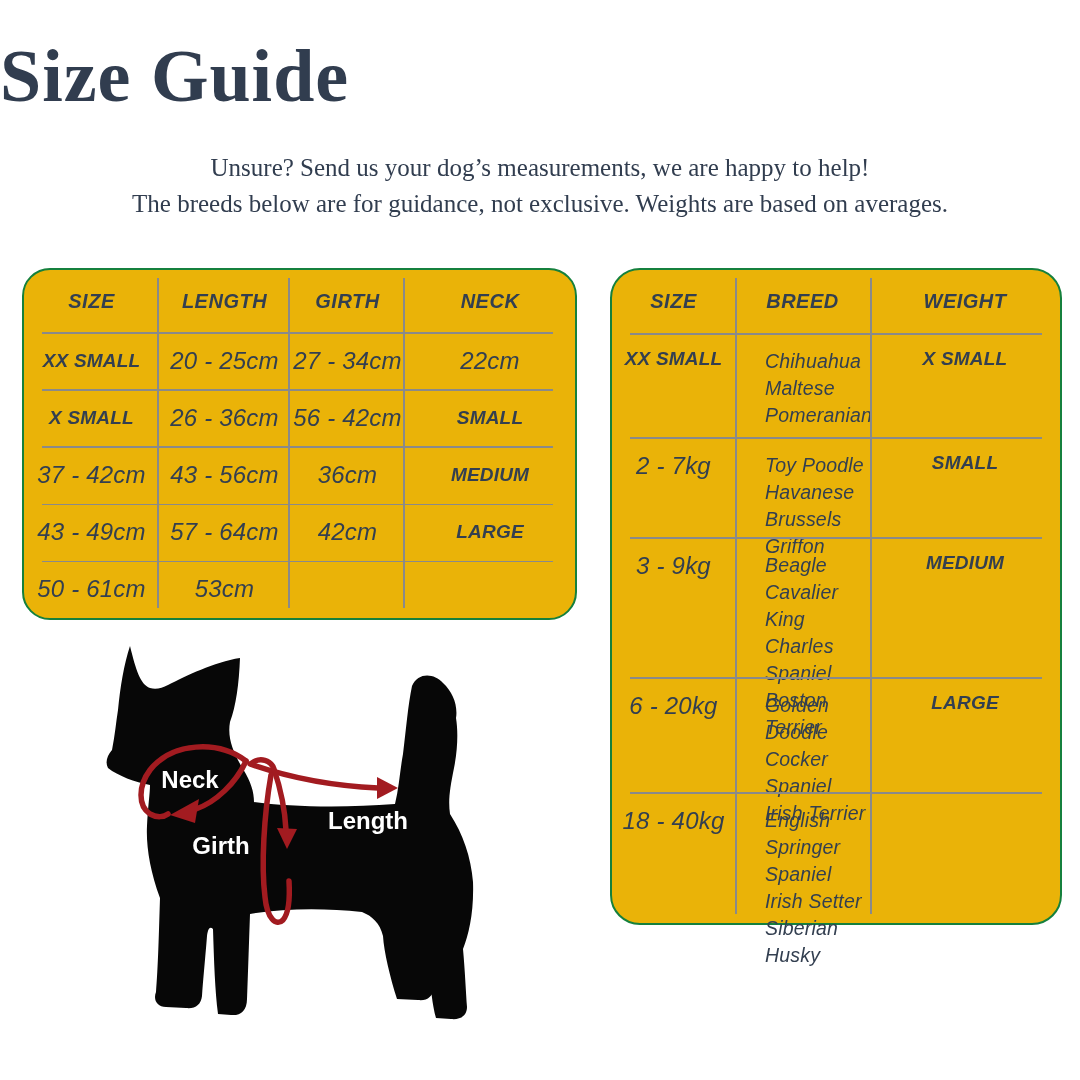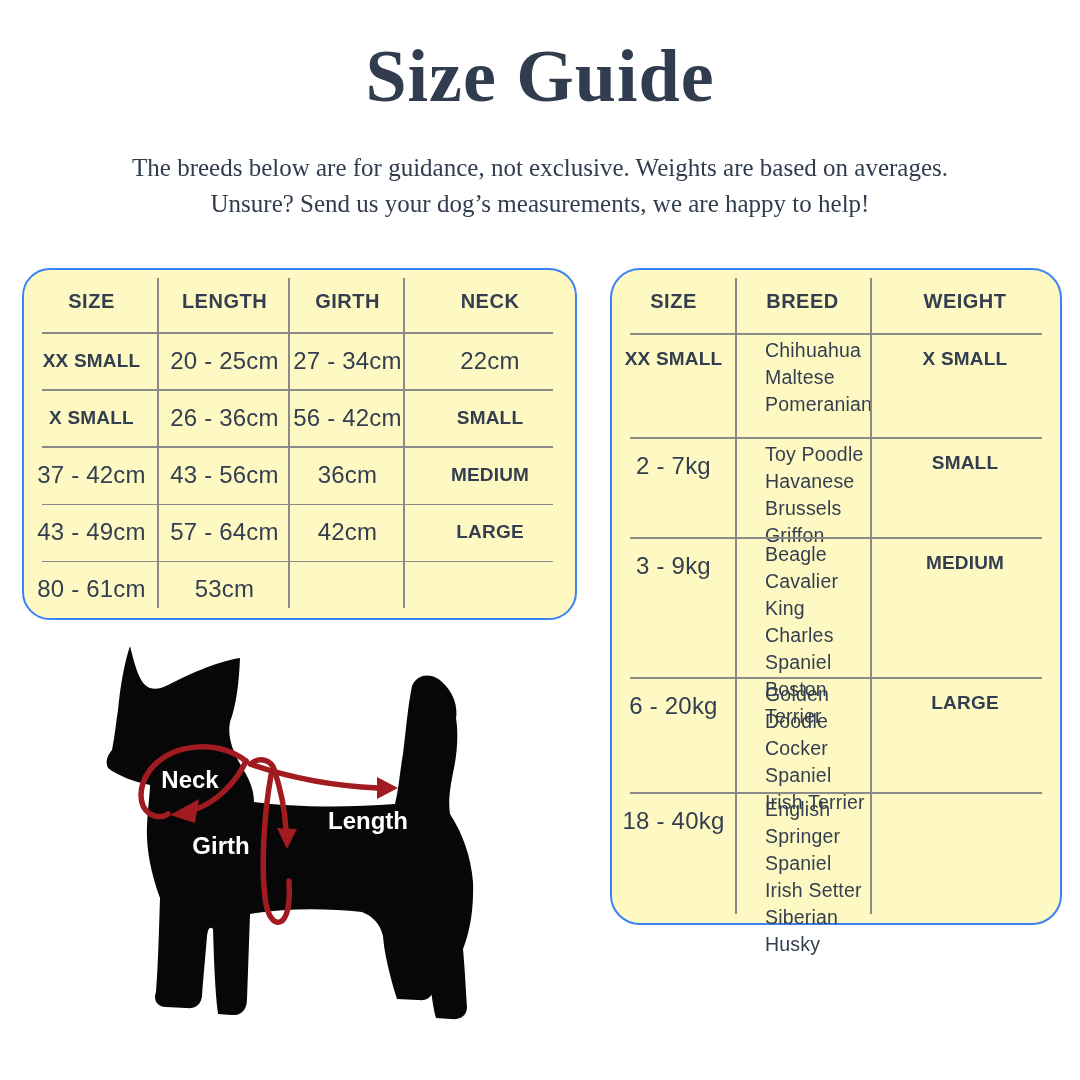--- a/index.html
+++ b/index.html
@@ -2,32 +2,33 @@
 <html><head>
 <meta charset="utf-8">
 <style>
   html,body { margin:0; padding:0; }
   body {
     width:1080px; height:1080px; position:relative; overflow:hidden;
     background:#ffffff; color:#333F50;
     font-family:"Liberation Sans", sans-serif;
   }
   .title {
-    position:absolute; top:34px; left:0; right:0; text-align:center;
+    position:absolute; top:34px; left:0; right:0; text-align:left;
     font-family:"Liberation Serif", serif; font-weight:700;
     font-size:74px; letter-spacing:1px; color:#313D4F;
   }
   .subtitle {
     position:absolute; top:150px; left:0; right:0; text-align:center;
     font-family:"Liberation Serif", serif; font-size:25px; line-height:36px;
     color:#313D4F;
   }
   .panel {
-    position:absolute; background:#fef9c3; box-sizing:border-box;
-    border:2px solid #3b82f6;
+    position:absolute; background:#eab308; box-sizing:border-box;
+    border:2px solid #15803d;
+    font-style:italic;
   }
   #measure-panel {
     left:22px; top:268px; width:555px; height:352px; border-radius:28px;
     display:grid;
     grid-template-columns:135px 131px 115px 170px;
     grid-template-rows:62px repeat(5, 57.2px);
   }
   #breeds-panel {
     left:610px; top:268px; width:452px; height:657px; border-radius:30px;
     display:grid;
@@ -36,21 +37,21 @@
   }
   .cell {
     display:flex; align-items:center; justify-content:center;
     font-size:24px; color:#333F50; letter-spacing:0.2px;
   }
   .head { font-weight:700; font-size:20px; letter-spacing:0.5px; }
   .szlbl { font-weight:700; font-size:19px; }
   .top { align-items:flex-start; padding-top:15px; box-sizing:border-box; }
   .breed {
     justify-content:flex-start; align-items:flex-start;
-    padding:4px 0 0 30px; box-sizing:border-box;
+    padding:15px 0 0 30px; box-sizing:border-box;
     text-align:left; white-space:pre-line; line-height:27px; font-size:19.5px;
   }
   .vline, .hline { position:absolute; background:#8a8a8a; }
   .vline { width:1.6px; }
   .hline { height:1.6px; }
   #measure-panel .vline { top:8px; height:330px; }
   #measure-panel .hline { left:18px; width:511px; }
   #breeds-panel .vline { top:8px; height:636px; }
   #breeds-panel .hline { left:18px; width:412px; }
   #dog-diagram { position:absolute; left:100px; top:630px; width:420px; height:420px; }
@@ -60,22 +61,22 @@
   }
   .redstroke { stroke:#A21B20; stroke-width:5.5; fill:none; stroke-linecap:round; }
   .redfill { fill:#A21B20; stroke:none; }
 </style>
 </head>
 <body>
 
 <div class="title">Size Guide</div>
 
 <div class="subtitle">
+  <div>Unsure? Send us your dog’s measurements, we are happy to help!</div>
   <div>The breeds below are for guidance, not exclusive. Weights are based on averages.</div>
-  <div>Unsure? Send us your dog’s measurements, we are happy to help!</div>
 </div>
 
 <div class="panel" id="measure-panel">
   <div class="cell head">SIZE</div>
   <div class="cell head">LENGTH</div>
   <div class="cell head">GIRTH</div>
   <div class="cell head">NECK</div>
 
   <div class="cell szlbl">XX SMALL</div>
   <div class="cell">20 - 25cm</div>
@@ -90,21 +91,21 @@
   <div class="cell">37 - 42cm</div>
   <div class="cell">43 - 56cm</div>
   <div class="cell">36cm</div>
 
   <div class="cell szlbl">MEDIUM</div>
   <div class="cell">43 - 49cm</div>
   <div class="cell">57 - 64cm</div>
   <div class="cell">42cm</div>
 
   <div class="cell szlbl">LARGE</div>
-  <div class="cell">80 - 61cm</div>
+  <div class="cell">50 - 61cm</div>
   <div class="cell">53cm</div>
 
   <i class="vline" style="left:133px"></i>
   <i class="vline" style="left:264px"></i>
   <i class="vline" style="left:379px"></i>
   <i class="hline" style="top:62px"></i>
   <i class="hline" style="top:119.2px"></i>
   <i class="hline" style="top:176.4px"></i>
   <i class="hline" style="top:233.6px"></i>
   <i class="hline" style="top:290.8px"></i>

